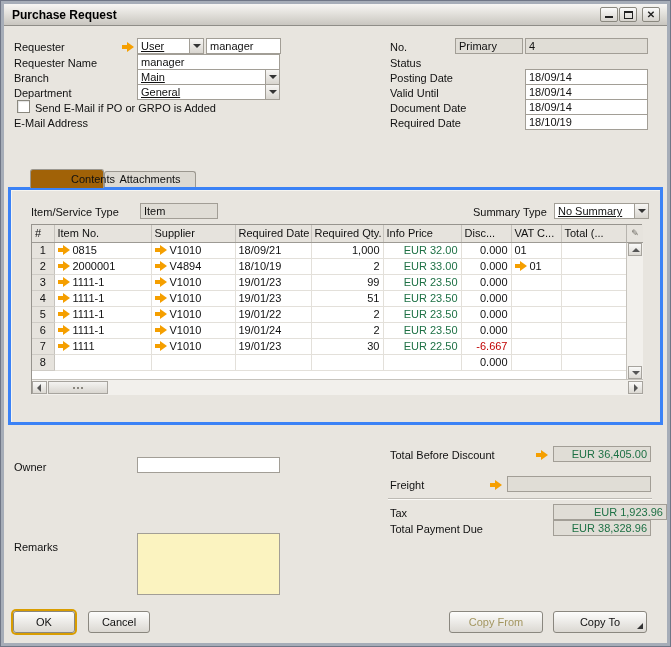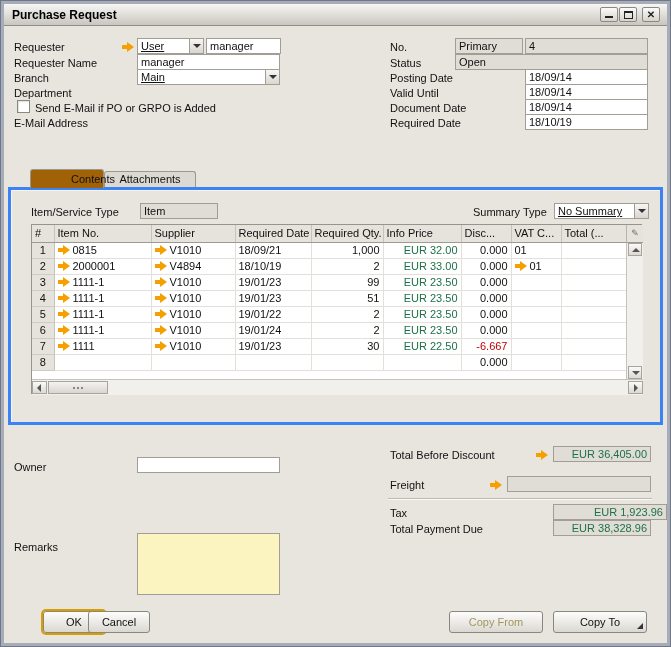--- a/index.html
+++ b/index.html
@@ -97,21 +97,21 @@
   .hthumb{ position:absolute; left:16px; top:1px; width:60px; height:13px;
            background:linear-gradient(#f4f3f1,#d9d6d0); border:1px solid #a7a49e; }
   .hthumb::after{ content:""; position:absolute; left:50%; top:5px; margin-left:-5px;
            width:2px; height:2px; background:#8a877f; box-shadow:4px 0 0 #8a877f, 8px 0 0 #8a877f; }
 
   
   .divider{ position:absolute; height:1px; background:#bdbab4; box-shadow:0 1px 0 #fbfaf7; }
   .remarks-box{ position:absolute; background:#fbf3c0; border:1px solid #a29e96; }
   .btn{ position:absolute; height:22px; background:linear-gradient(#fdfdfc,#dbd8d2);
         border:1px solid #8a877f; border-radius:3px; text-align:center; line-height:20px; cursor:default; }
-  .btn.default{ box-shadow:0 0 0 2px #d99d00;margin-left:30px; }
+  .btn.default{ box-shadow:0 0 0 2px #d99d00; }
   .btn.dim{ color:#a39660; }
   .corner-tri{ position:absolute; right:3px; bottom:3px; width:0; height:0;
         border-left:6px solid transparent; border-bottom:6px solid #333; }
 </style>
 </head>
 <body>
 
 <div class="window">
 
   <div class="titlebar">
@@ -138,32 +138,35 @@
   <div class="lbl" style="left:14px;top:56px">Requester Name</div>
   <div class="fld" style="left:137px;top:54px;width:143px">manager</div>
 
   <div class="lbl" style="left:14px;top:71px">Branch</div>
   <div class="combo" style="left:137px;top:69px;width:143px">
     <span class="cval">Main</span>
     <span class="cbtn"></span>
   </div>
 
   <div class="lbl" style="left:14px;top:86px">Department</div>
+  <div class="combo" style="left:137px;top:84px;width:143px">
+    <span class="cval">General</span>
+    <span class="cbtn"></span>
+  </div>
 
   <span class="checkbox" style="left:17px;top:100px"></span>
   <div class="lbl" style="left:35px;top:101px">Send E-Mail if PO or GRPO is Added</div>
 
   <div class="lbl" style="left:14px;top:116px">E-Mail Address</div>
 
   <div class="lbl" style="left:390px;top:40px">No.</div>
   <div class="fld ro" style="left:455px;top:38px;width:68px">Primary</div>
   <div class="fld ro" style="left:525px;top:38px;width:123px">4</div>
 
   <div class="lbl" style="left:390px;top:56px">Status</div>
-  <div class="fld ro" style="left:455px;top:54px;width:193px">Open</div>
 
   <div class="lbl" style="left:390px;top:71px">Posting Date</div>
   <div class="fld" style="left:525px;top:69px;width:123px">18/09/14</div>
 
   <div class="lbl" style="left:390px;top:86px">Valid Until</div>
   <div class="fld" style="left:525px;top:84px;width:123px">18/09/14</div>
 
   <div class="lbl" style="left:390px;top:101px">Document Date</div>
   <div class="fld" style="left:525px;top:99px;width:123px">18/09/14</div>
 

